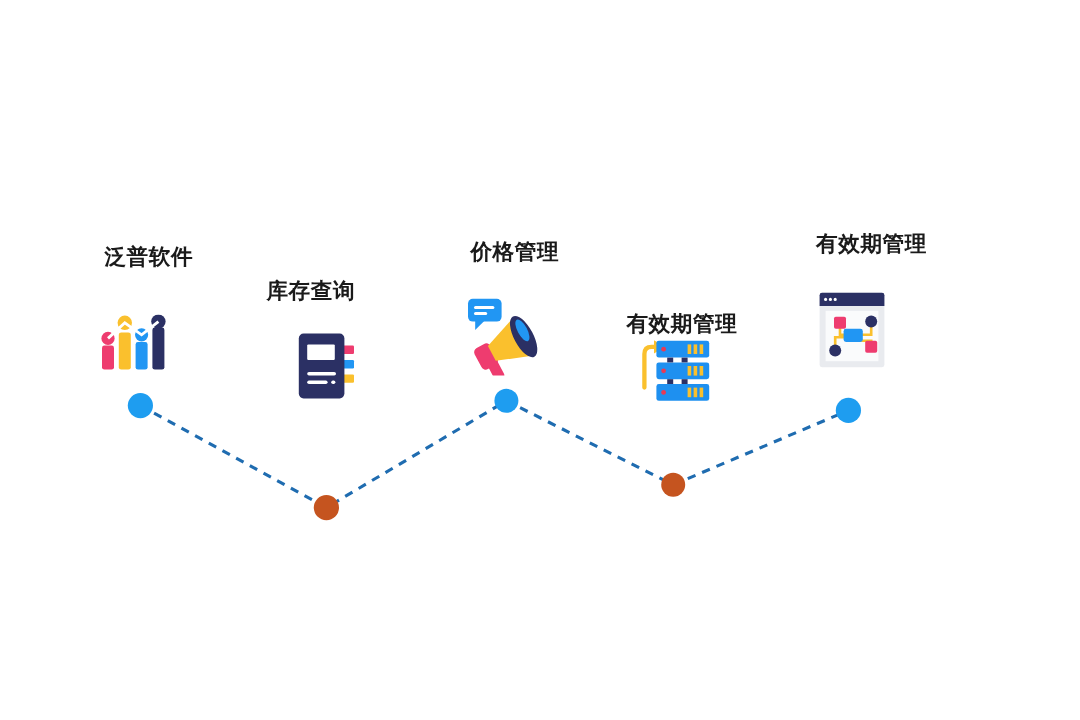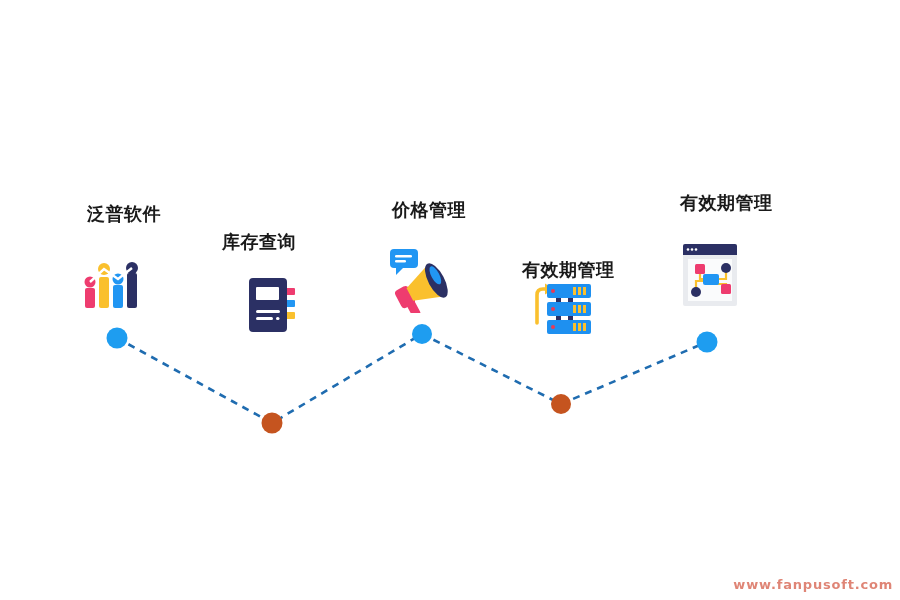--- a/index.html
+++ b/index.html
@@ -150,14 +150,13 @@
     </g>
     <rect x="13" y="21" width="10" height="10" rx="1.5" class="f-pink"></rect>
     <circle cx="44" cy="25" r="5" class="f-navy"></circle>
     <rect x="21" y="31" width="16" height="11" rx="2" class="f-blue"></rect>
     <rect x="39" y="41" width="10" height="10" rx="1.5" class="f-pink"></rect>
     <circle cx="14" cy="49" r="5" class="f-navy"></circle>
   </svg>
 </div>
 
 <div class="watermark">
-  <div class="wm-url">www.fanpusoft.com</div>
 </div>
 
 </body></html>

